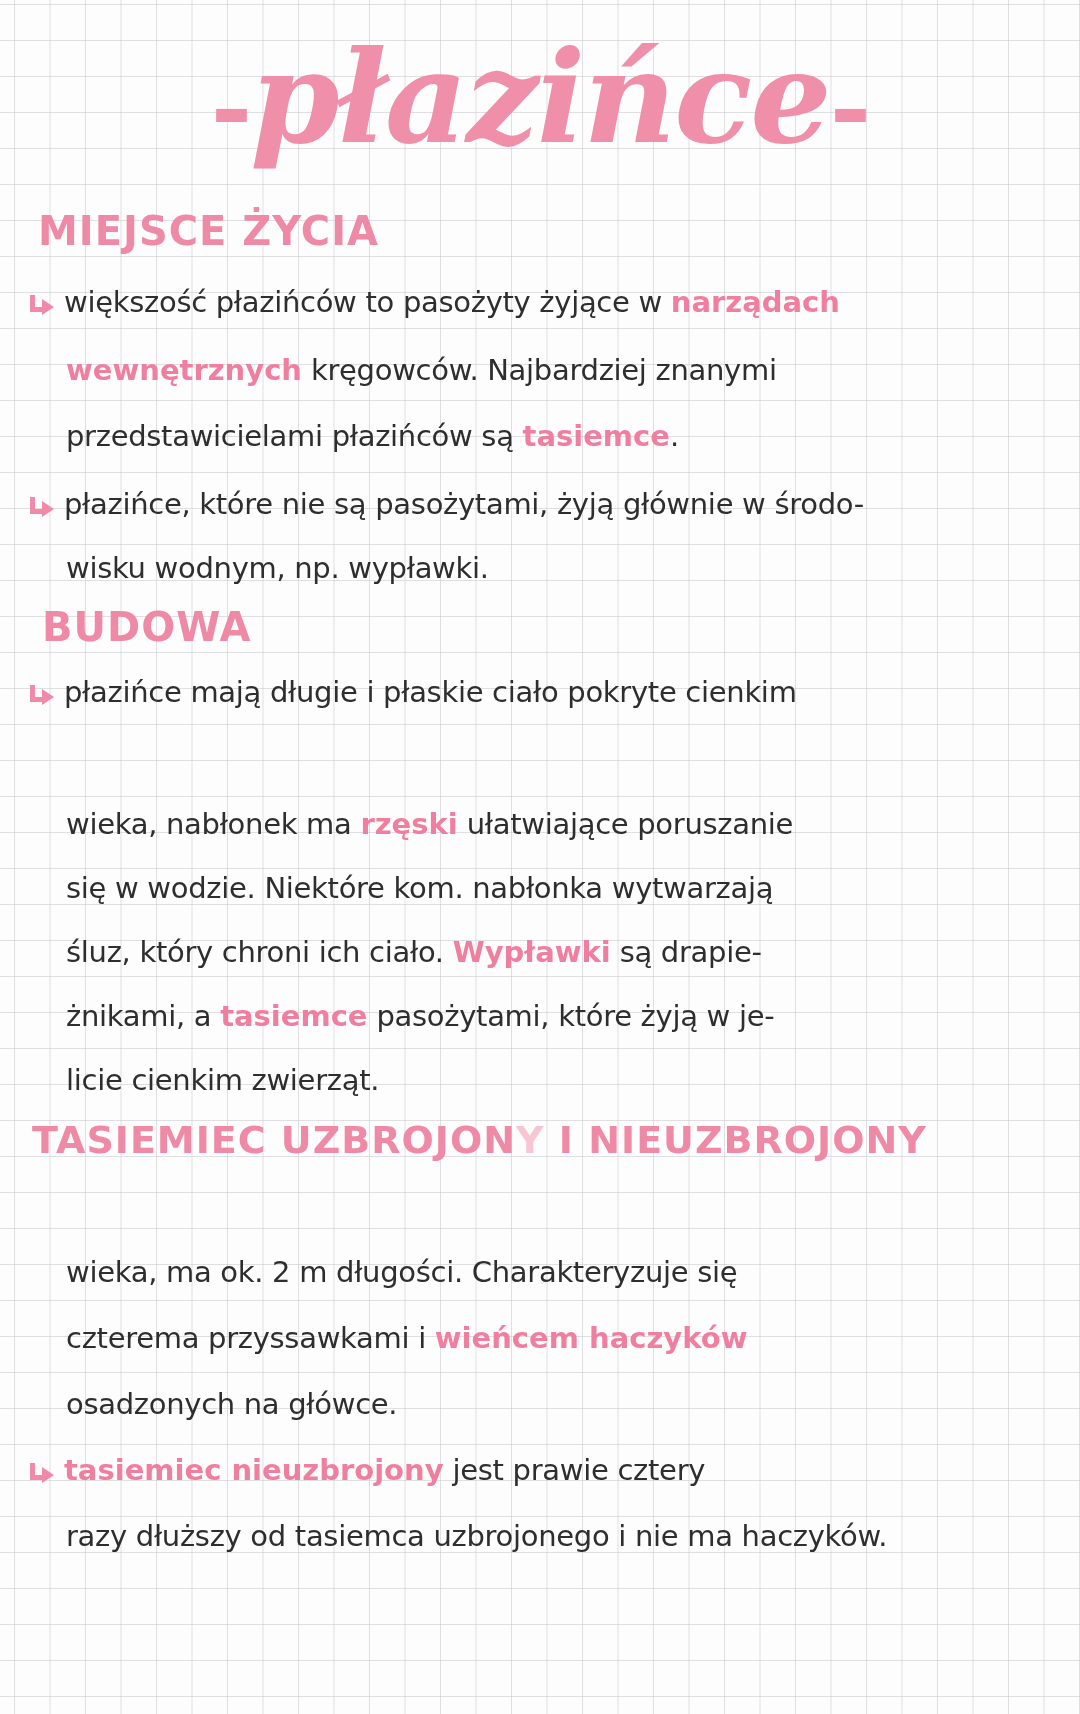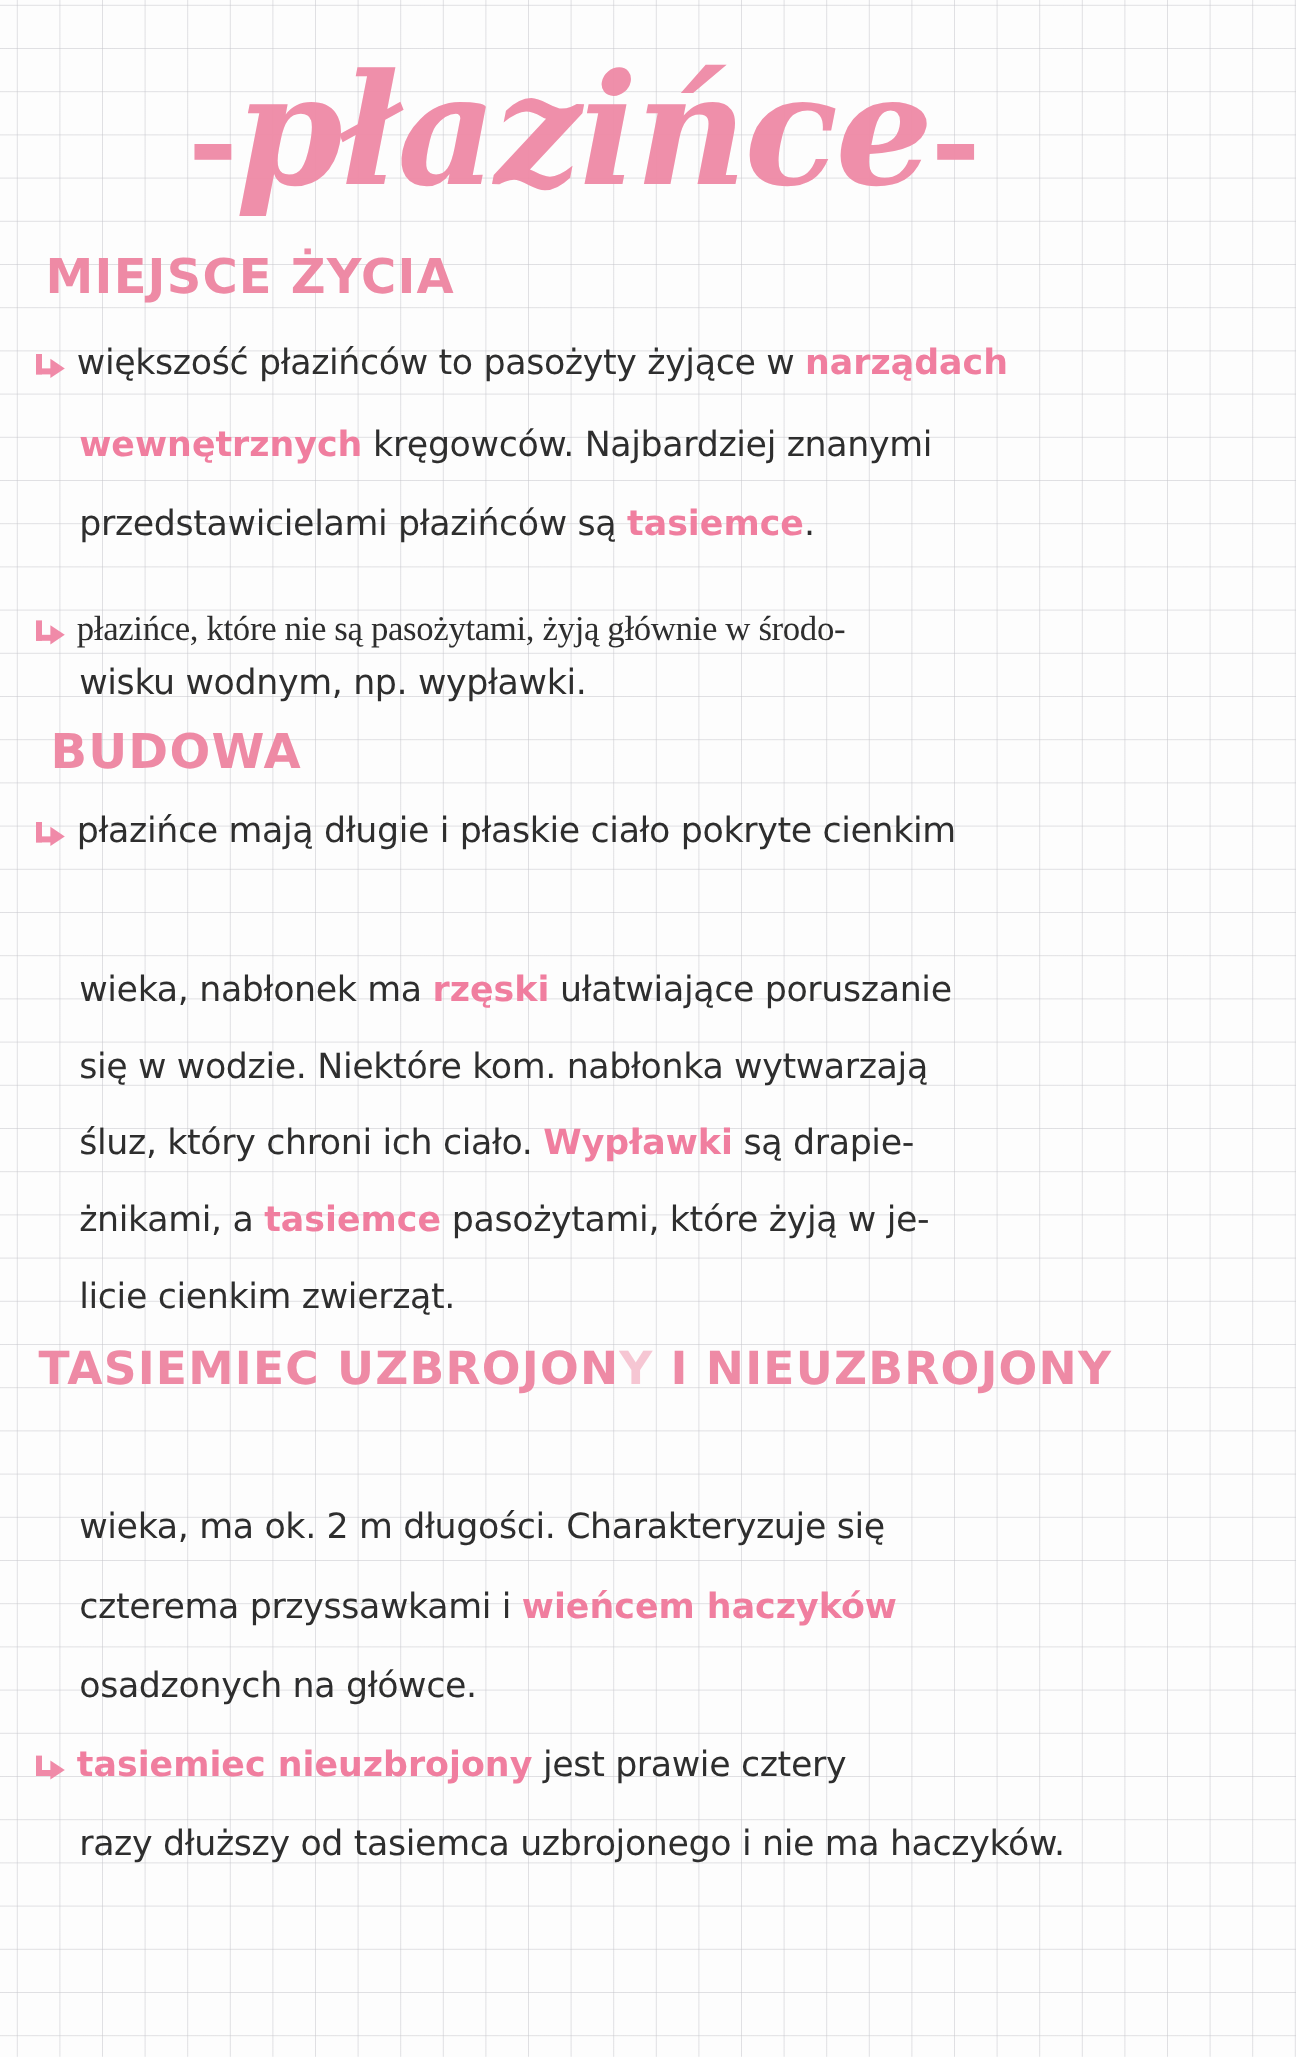--- a/index.html
+++ b/index.html
@@ -10,25 +10,25 @@
       linear-gradient(to right, rgba(200,200,205,0.55) 1px, transparent 1px),
       linear-gradient(to bottom, rgba(200,200,205,0.55) 1px, transparent 1px);
     background-size: 35.5px 36px;
     background-position: 14px 4px;
     position: relative;
     font-family: "DejaVu Sans", sans-serif;
     color: #2b2b2b;
   }
   .page { position: absolute; inset: 0; }
   .title {
-    position: absolute; left: 0; width: 972px; top: 22px;
+    position: absolute; left: 0; width: 1080px; top: 22px;
     text-align: center;
     font-family: "DejaVu Serif", serif; font-style: italic; font-weight: bold;
     font-size: 128px; line-height: 150px; letter-spacing: -2px;
-    color: #ef8aa6; opacity: 0.95; margin-top: 12px;
+    color: #ef8aa6; opacity: 0.95;
   }
   .title .dash { font-weight: bold; font-style: normal; font-size: 100px; }
   .heading {
     position: absolute; left: 38px;
     font-family: "DejaVu Sans", sans-serif; font-weight: bold;
     font-size: 40px; letter-spacing: 1px; color: #ee8aa5;
     text-transform: uppercase; white-space: nowrap;
   }
   .heading .faint { color: #f6c6d3; }
   .line {
@@ -67,21 +67,21 @@
 
   <div class="line bullet" style="top:282px;">
     <span class="arrow"></span><span>większość płazińców to pasożyty żyjące w </span><span class="hl">narządach</span>
   </div>
   <div class="line" style="top:350px;">
     <span class="hl">wewnętrznych</span><span> kręgowców. Najbardziej znanymi</span>
   </div>
   <div class="line" style="top:416px;">
     <span>przedstawicielami płazińców są </span><span class="hl">tasiemce</span><span>.</span>
   </div>
-  <div class="line bullet" style="top:504px;font-family:Liberation Serif, serif;">
+  <div class="line bullet" style="top:484px;">
     <span class="arrow"></span><span>płazińce, które nie są pasożytami, żyją głównie w środo-</span>
   </div>
   <div class="line" style="top:548px;">
     <span>wisku wodnym, np. wypławki.</span>
   </div>
 
   <div class="heading" style="top:604px; left:42px;">BUDOWA</div>
 
   <div class="line bullet" style="top:672px;">
     <span class="arrow"></span><span>płazińce mają długie i płaskie ciało pokryte cienkim</span>

